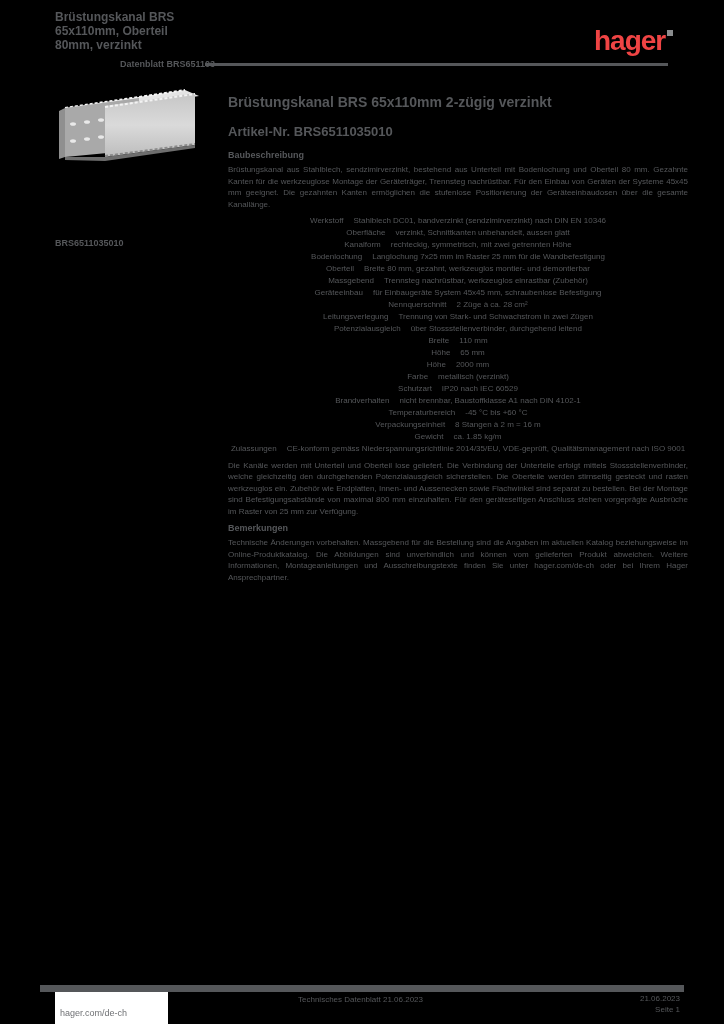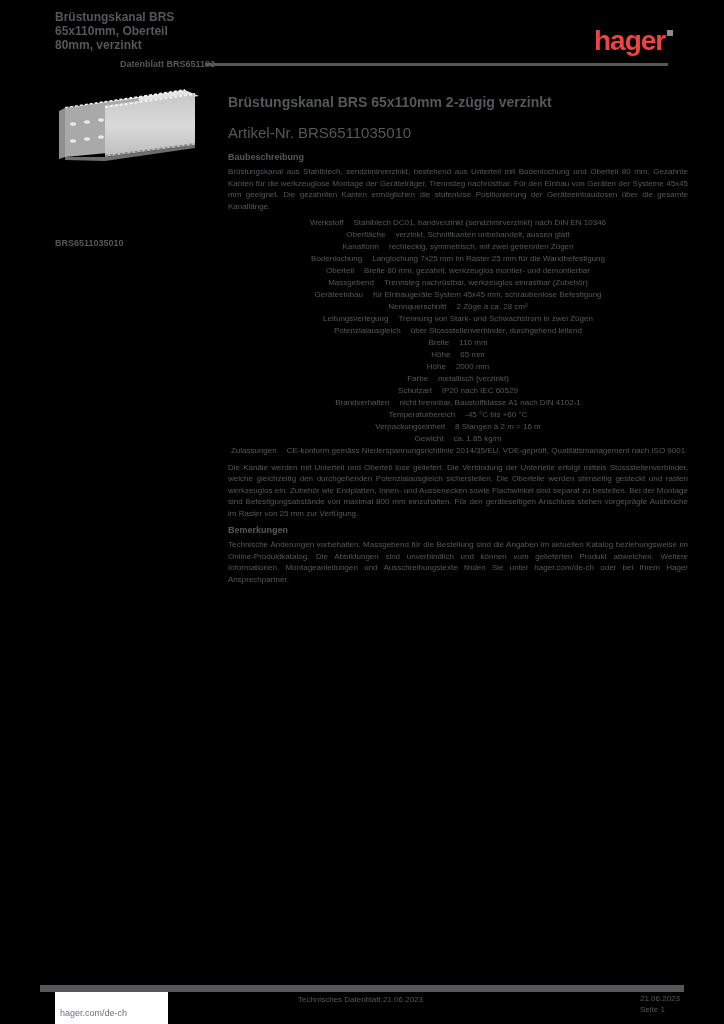--- a/index.html
+++ b/index.html
@@ -15,36 +15,36 @@
         letter-spacing:-1px;line-height:30px;}
   .logo .tm{display:inline-block;width:6px;height:6px;background:#8a8c8e;margin-left:2px;vertical-align:top;margin-top:4px;}
 
   
   .prod-img{position:absolute;left:57px;top:86px;width:145px;height:80px;}
   .img-caption{position:absolute;left:55px;top:238px;font-size:9px;font-weight:bold;color:#55575a;}
 
   
   .content{position:absolute;left:228px;top:94px;width:460px;color:#55575a;}
   .prod-title{font-size:14px;font-weight:bold;line-height:17px;}
-  .prod-article{margin-top:13px;font-size:15px;font-weight:normal;}
+  .prod-article{margin-top:13px;font-size:13px;font-weight:bold;}
   .sections{margin-top:11px;}
   .section + .section{margin-top:6px;}
   .sec-heading{font-size:9px;font-weight:bold;line-height:11px;margin-bottom:3px;}
   .para{font-size:8px;line-height:11.5px;text-align:justify;}
   .row{display:flex;justify-content:center;gap:10px;font-size:8px;line-height:9.5px;margin-top:2.5px;}
   .row-label{white-space:nowrap;}
   .row-value{text-align:right;max-width:400px;}
 
   
   .footer-band{position:absolute;left:40px;top:985px;width:644px;height:7px;background:#55575a;}
   .footer-url-box{position:absolute;left:55px;top:992px;width:113px;height:41px;background:#ffffff;
                   display:flex;align-items:center;padding-left:5px;box-sizing:border-box;
                   font-size:9px;color:#707275;}
   .footer-center{position:absolute;left:298px;top:995px;width:220px;font-size:8px;color:#55575a;}
-  .footer-right{position:absolute;right:44px;top:993px;font-size:8px;
+  .footer-right{position:absolute;right:44px;top:993px;text-align:right;font-size:8px;
                 line-height:11px;color:#55575a;}
 </style>
 </head>
 <body>
 
 <div id="canvas">
 
   <div class="header-title">
     <div>Brüstungskanal BRS</div>
     <div>65x110mm, Oberteil</div>
@@ -102,21 +102,21 @@
           <div class="row">
             <div class="row-label">Werkstoff</div>
             <div class="row-value">Stahlblech DC01, bandverzinkt (sendzimirverzinkt) nach DIN EN 10346</div>
           </div>
           <div class="row">
             <div class="row-label">Oberfläche</div>
             <div class="row-value">verzinkt, Schnittkanten unbehandelt, aussen glatt</div>
           </div>
           <div class="row">
             <div class="row-label">Kanalform</div>
-            <div class="row-value">rechteckig, symmetrisch, mit zwei getrennten Zügen</div>
+            <div class="row-value">rechteckig, symmetrisch, mit zwei getrennten Höhe</div>
           </div>
           <div class="row">
             <div class="row-label">Bodenlochung</div>
             <div class="row-value">Langlochung 7x25 mm im Raster 25 mm für die Wandbefestigung</div>
           </div>
           <div class="row">
             <div class="row-label">Oberteil</div>
             <div class="row-value">Breite 80 mm, gezahnt, werkzeuglos montier- und demontierbar</div>
           </div>
           <div class="row">

